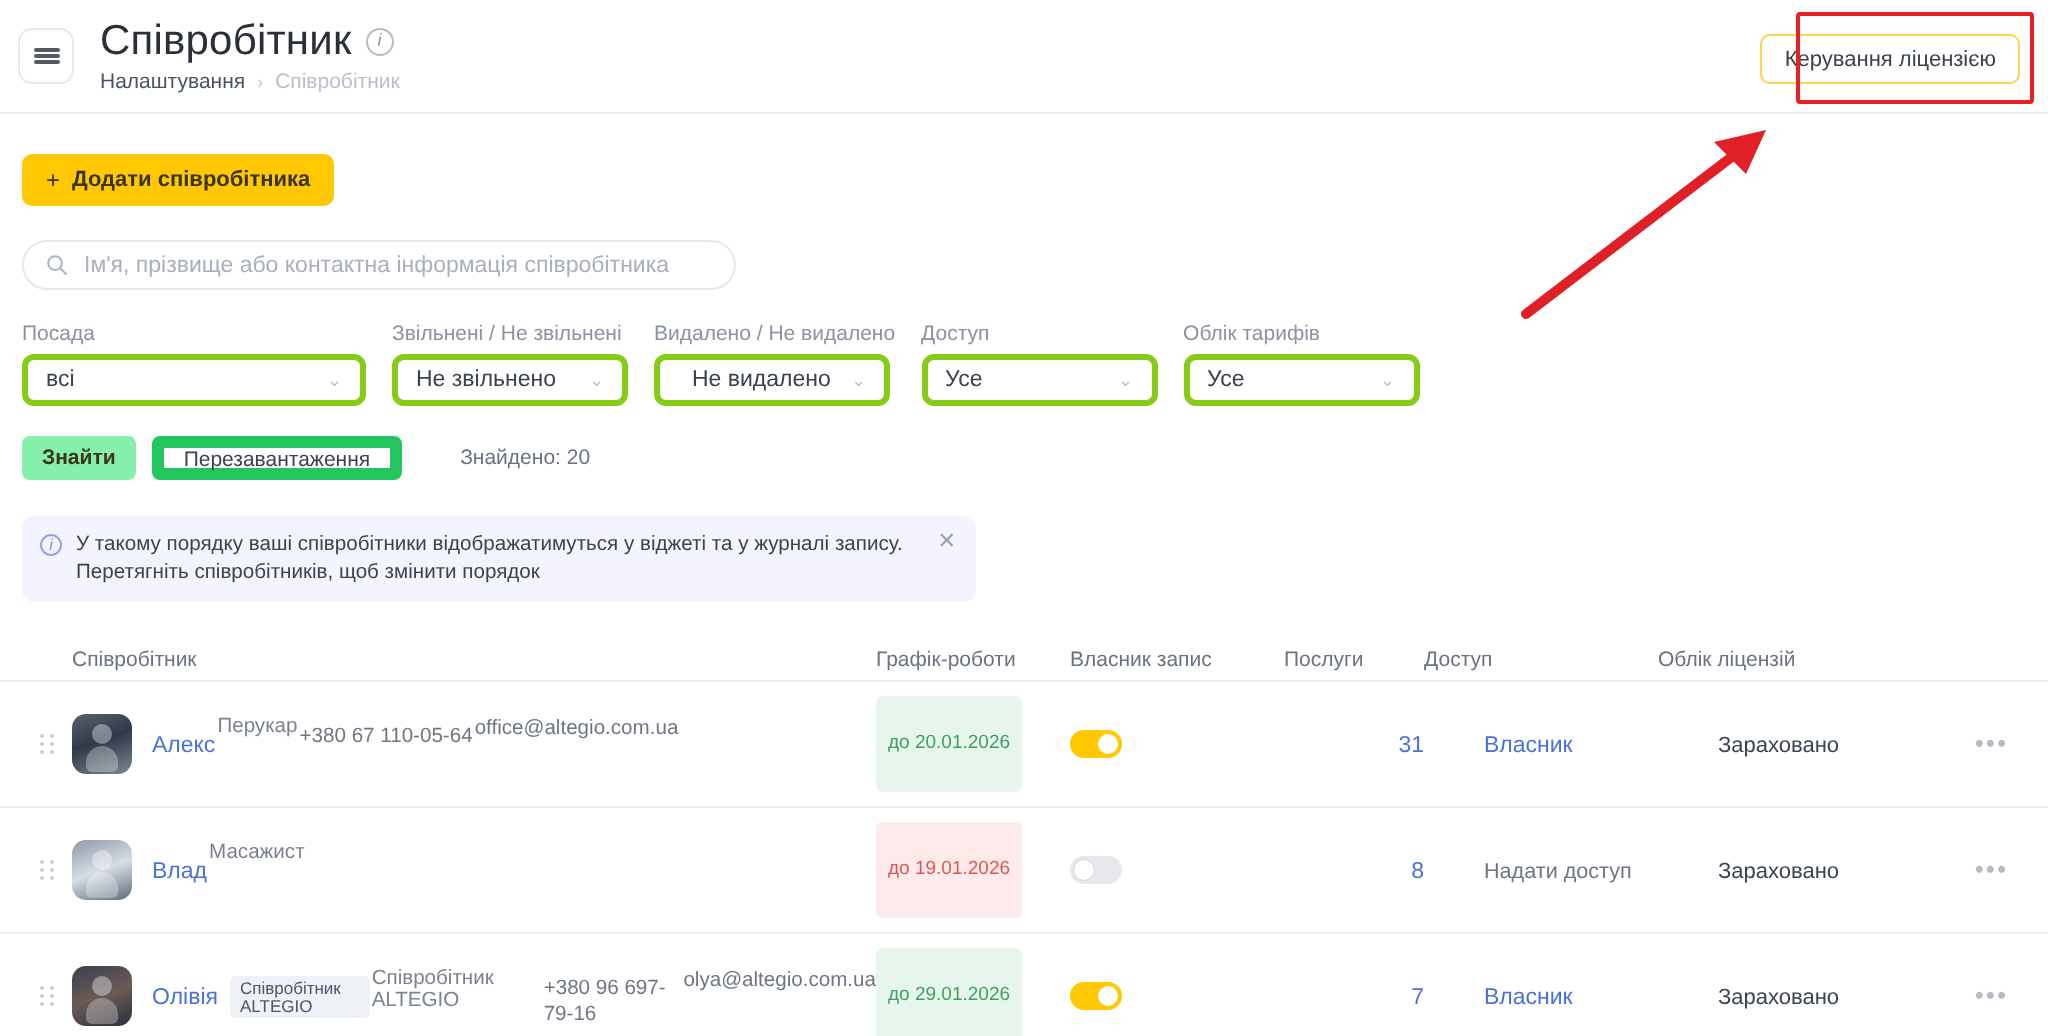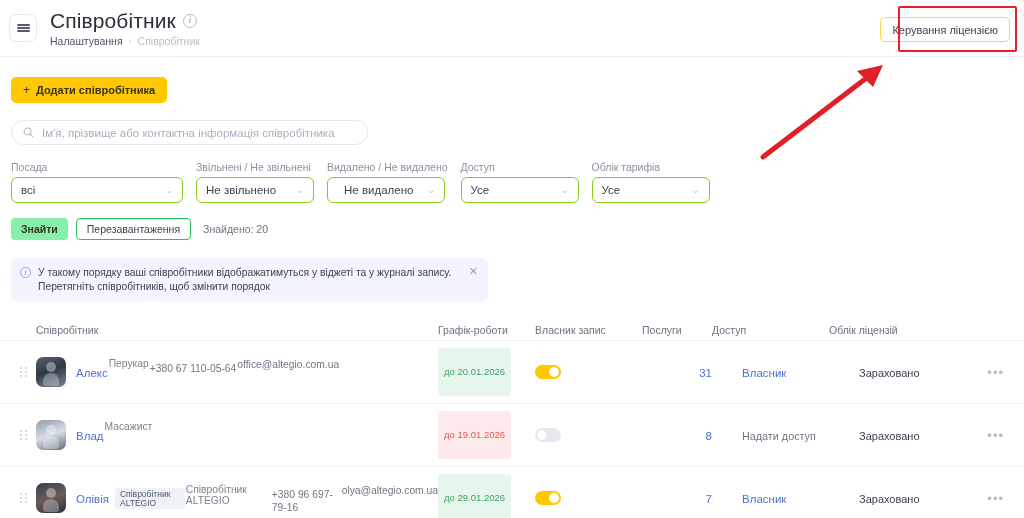--- a/index.html
+++ b/index.html
@@ -71,38 +71,38 @@
     border:none; outline:none; flex:1; font-size:11.5px;
     color:#3b4250; background:transparent; font-family:inherit;
   }
   .search-input::placeholder { color:#a9afbd; }
 
   
   .filters { display:flex; margin:16px 0 0 11px; align-items:flex-end; }
   .filter { margin-right:13px; }
   .filter-label { font-size:10.5px; color:#8b92a1; margin-bottom:4px; }
   .select {
-    height:26px; border:1px solid #84cc16; border-radius:6px; background:#fff;
+    height:26px; border:3px solid #84cc16; border-radius:6px; background:#fff;
     display:flex; align-items:center; justify-content:space-between;
     padding:0 9px; font-size:11.5px; color:#3b4250; cursor:pointer;
   }
   .w-f1 { width:172px; } .w-f2 { width:118px; } .w-f3 { width:118px;padding-left:16px; }
   .w-f4 { width:118px; } .w-f5 { width:118px; }
   .caret { color:#b8bec9; font-size:9px; margin-left:8px; }
 
   .actions { display:flex; align-items:center; margin:15px 0 0 11px; gap:8px; }
   .find-btn {
     height:22px; padding:0 10px; background:#86efac; border:none; border-radius:4px;
     font-size:10.5px; font-weight:700; color:#3a3320; cursor:pointer;
   }
   .reload-btn {
-    height:22px; padding:0 10px; background:#fff; border:1px solid #22c55e; border-radius:4px;
+    height:22px; padding:0 10px; background:#fff; border:6px solid #22c55e; border-radius:4px;
     font-size:10.5px; color:#3b4250; cursor:pointer;
   }
-  .found { font-size:10.5px; color:#6b7380; margin-left:4px; }
+  .found { font-size:10.5px; color:#6b7380; margin-left:21px; }
 
   .notice {
     margin:18px 0 0 11px; width:477px; min-height:38px;
     background:#f3f4fd; border-radius:6px;
     display:flex; align-items:flex-start; padding:8px 10px 8px 9px; gap:7px;
   }
   .notice-icon {
     width:11px; height:11px; border:1px solid #9aa0ef; border-radius:50%;
     color:#8086e6; font-size:8px; display:flex; align-items:center; justify-content:center;
     flex:0 0 auto; margin-top:1px; font-style:italic;

